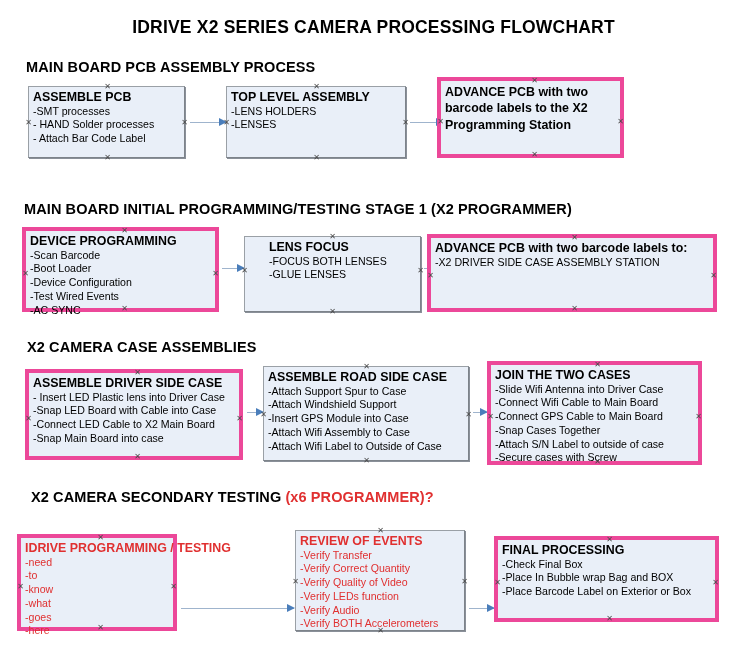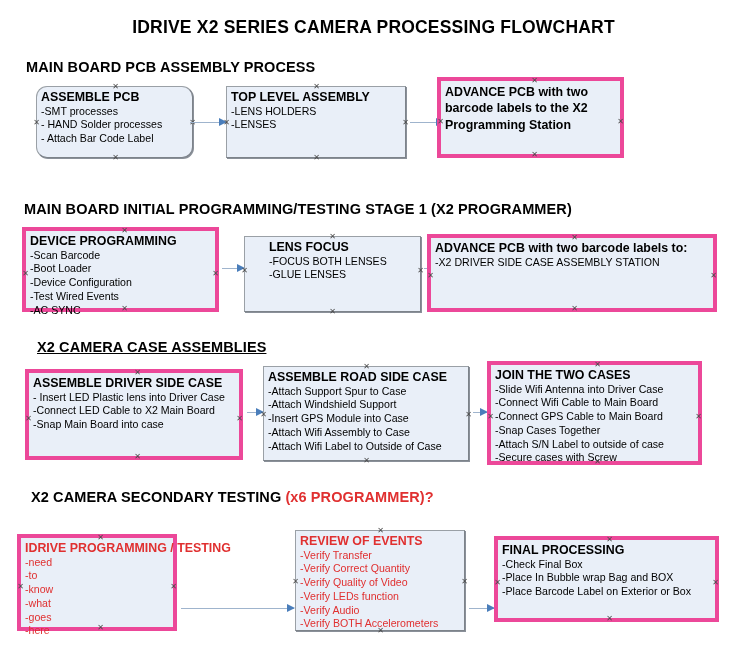--- a/index.html
+++ b/index.html
@@ -101,21 +101,21 @@
 </style>
 </head>
 <body>
 
 <div id="canvas">
 
   <div class="doc-title">IDRIVE X2  SERIES CAMERA PROCESSING FLOWCHART</div>
 
   <div class="section-head" style="left:26px;top:59px;">MAIN BOARD PCB ASSEMBLY PROCESS</div>
 
-  <div class="box gray" style="left:36px;top:86px;width:157px;height:72px;border-radius:11px;">
+  <div class="box gray" style="left:28px;top:86px;width:157px;height:72px;">
     <div class="b-title">ASSEMBLE PCB</div>
     <div class="b-line">-SMT processes</div>
     <div class="b-line">- HAND Solder processes</div>
     <div class="b-line">- Attach Bar Code Label</div>
     <span class="handle" style="left:75px;top:-4px;"></span>
     <span class="handle" style="left:75px;bottom:-4px;"></span>
     <span class="handle" style="left:-4px;top:32px;"></span>
     <span class="handle" style="right:-4px;top:32px;"></span>
   </div>
 
@@ -180,25 +180,26 @@
 
   <div class="box dark" style="left:427px;top:234px;width:290px;height:78px;">
     <div class="b-title">ADVANCE PCB with two barcode labels to:</div>
     <div class="b-line">-X2 DRIVER  SIDE  CASE  ASSEMBLY STATION</div>
     <span class="handle" style="left:140px;top:-4px;"></span>
     <span class="handle" style="left:140px;bottom:-4px;"></span>
     <span class="handle" style="left:-4px;top:34px;"></span>
     <span class="handle" style="right:-4px;top:34px;"></span>
   </div>
 
-  <div class="section-head" style="left:37px;top:339px;text-decoration:underline;">X2 CAMERA CASE ASSEMBLIES</div>
+  <div class="section-head" style="left:27px;top:339px;">X2 CAMERA CASE ASSEMBLIES</div>
 
   <div class="box dark" style="left:25px;top:369px;width:218px;height:91px;">
     <div class="b-title">ASSEMBLE DRIVER SIDE CASE</div>
     <div class="b-line">- Insert LED Plastic lens into Driver Case</div>
+    <div class="b-line">-Snap LED Board with Cable into Case</div>
     <div class="b-line">-Connect LED Cable to X2 Main Board</div>
     <div class="b-line">-Snap Main Board into case</div>
     <span class="handle" style="left:105px;top:-4px;"></span>
     <span class="handle" style="left:105px;bottom:-4px;"></span>
     <span class="handle" style="left:-4px;top:42px;"></span>
     <span class="handle" style="right:-4px;top:42px;"></span>
   </div>
 
   <div class="conn" style="left:247px;top:412px;width:16px;">
     <span class="arrow"></span>

